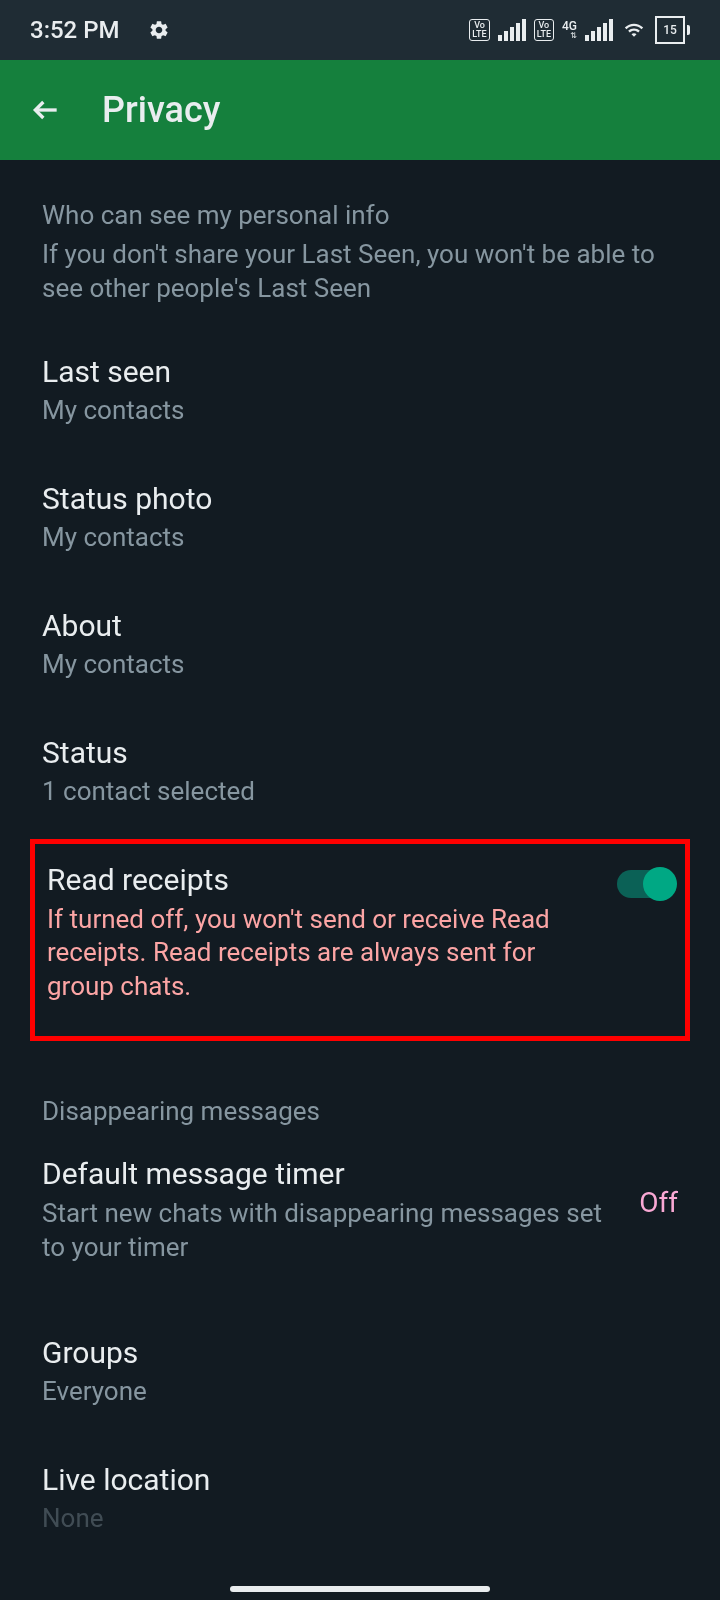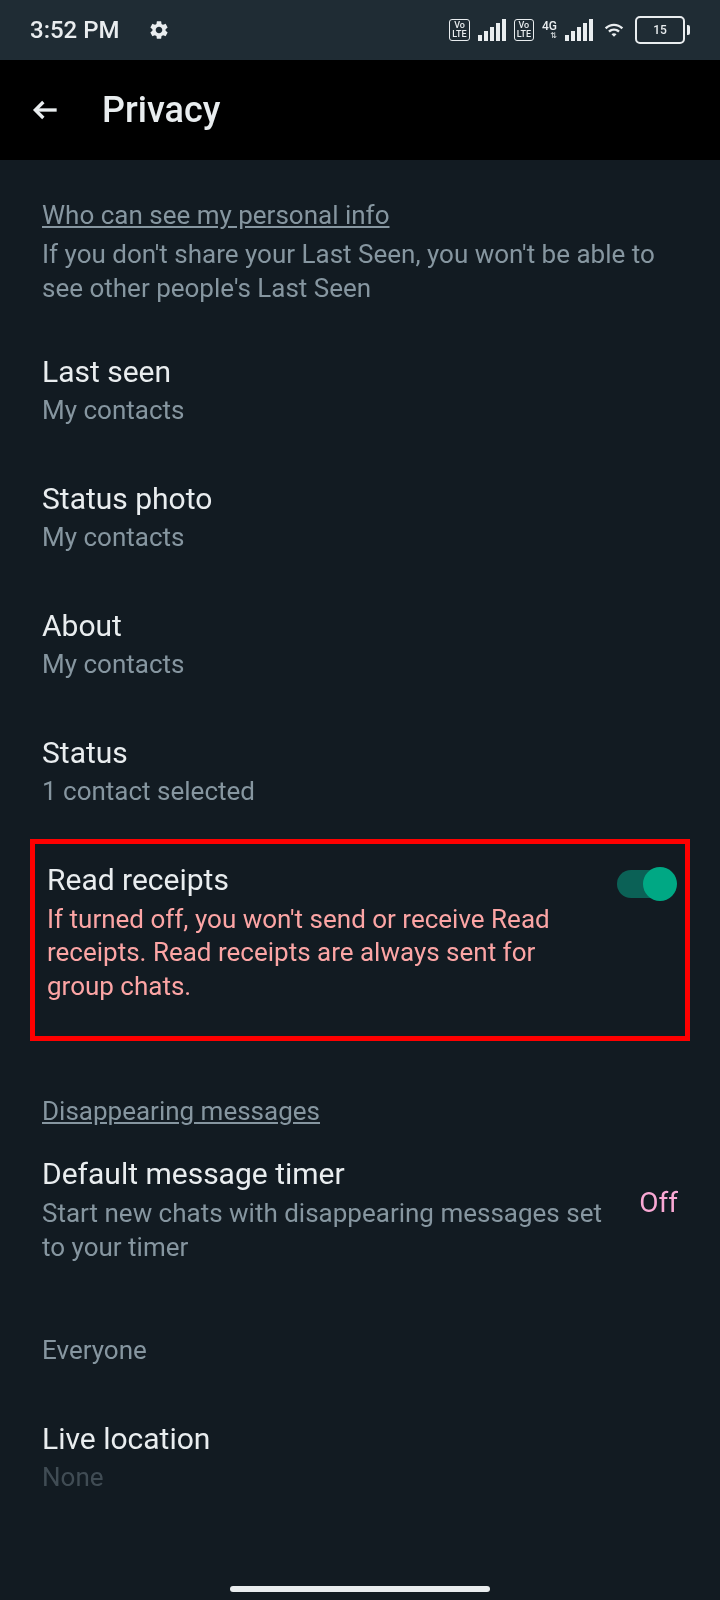--- a/index.html
+++ b/index.html
@@ -43,24 +43,24 @@
     }
     .sb-icon {
       height: 20px;
     }
     .battery {
       display: flex;
       align-items: center;
       gap: 2px;
     }
     .battery-body {
-      width: 50px;
+      width: 30px;
       height: 20px;
       border: 2px solid #e9edef;
-      border-radius: 5px;
+      border-radius: 0;
       position: relative;
       display: flex;
       align-items: center;
       padding: 12px;
     }
     .battery-fill {
       background: #e74c3c;
       height: 100%;
       width: 15%;
       border-radius: 2px;
@@ -73,21 +73,21 @@
       transform: translate(-50%, -50%);
       color: #e9edef;
     }
     .battery-tip {
       width: 3px;
       height: 10px;
       background: #e9edef;
       border-radius: 0 2px 2px 0;
     }
     .app-bar {
-      background: #000000;
+      background: #15803d;
       height: 100px;
       display: flex;
       align-items: center;
       padding: 0 30px;
       gap: 40px;
     }
     .back-arrow {
       width: 32px;
       height: 32px;
     }
@@ -95,21 +95,20 @@
       font-size: 36px;
       font-weight: 500;
     }
     .content {
       padding: 0;
     }
     .section-header {
       color: #8696a0;
       font-size: 26px;
       padding: 40px 42px 8px;
-      text-decoration: underline;
     }
     .section-desc {
       color: #8696a0;
       font-size: 26px;
       padding: 0 42px 20px;
       line-height: 1.3;
     }
     .setting-item {
       padding: 28px 42px;
       cursor: pointer;
@@ -323,20 +322,21 @@
 
   <div class="setting-row">
     <div class="setting-text">
       <div class="setting-title">Default message timer</div>
       <div class="setting-desc">Start new chats with disappearing messages set to your timer</div>
     </div>
     <div class="setting-side">Off</div>
   </div>
 
   <div class="setting-item" style="padding-top:48px">
+    <div class="setting-title">Groups</div>
     <div class="setting-value">Everyone</div>
   </div>
 
   <div class="setting-item">
     <div class="setting-title">Live location</div>
     <div class="setting-value" style="opacity:0.4">None</div>
   </div>
 
 </div>
 

